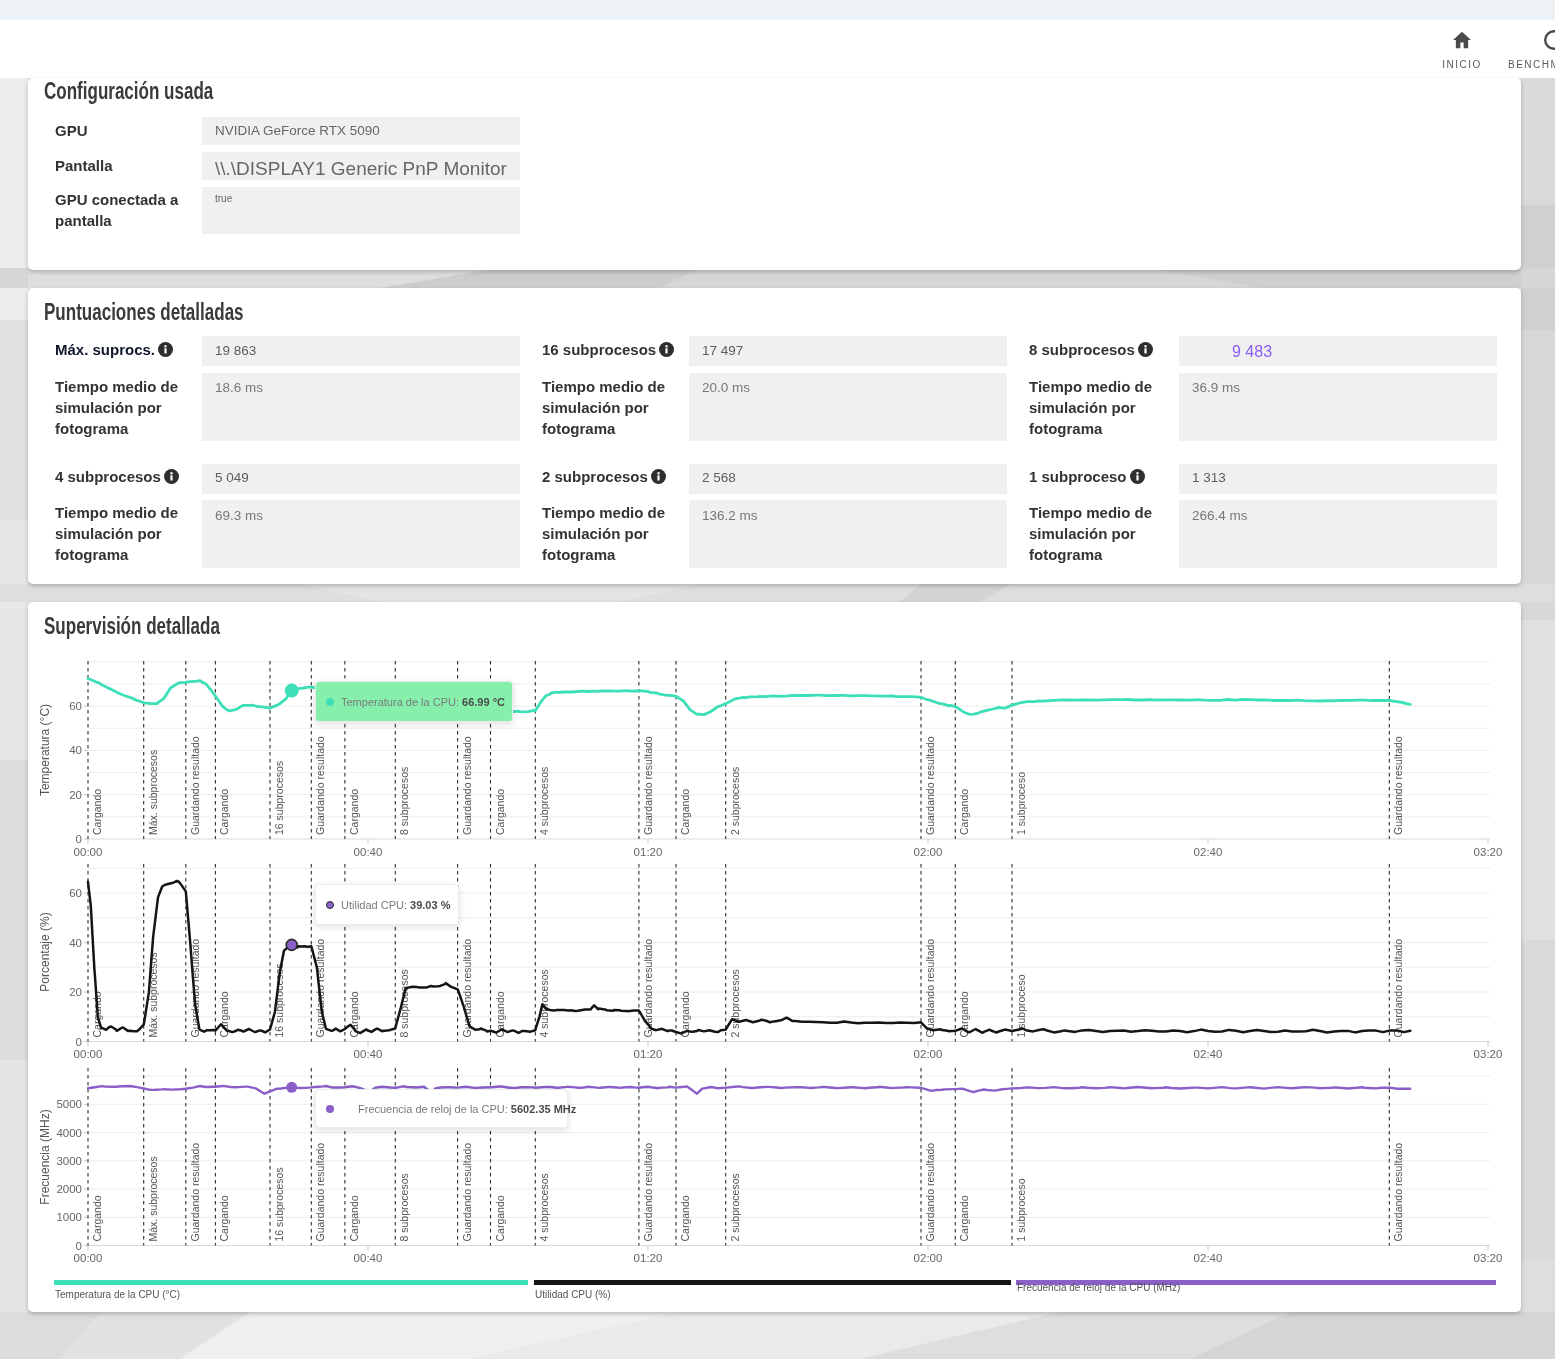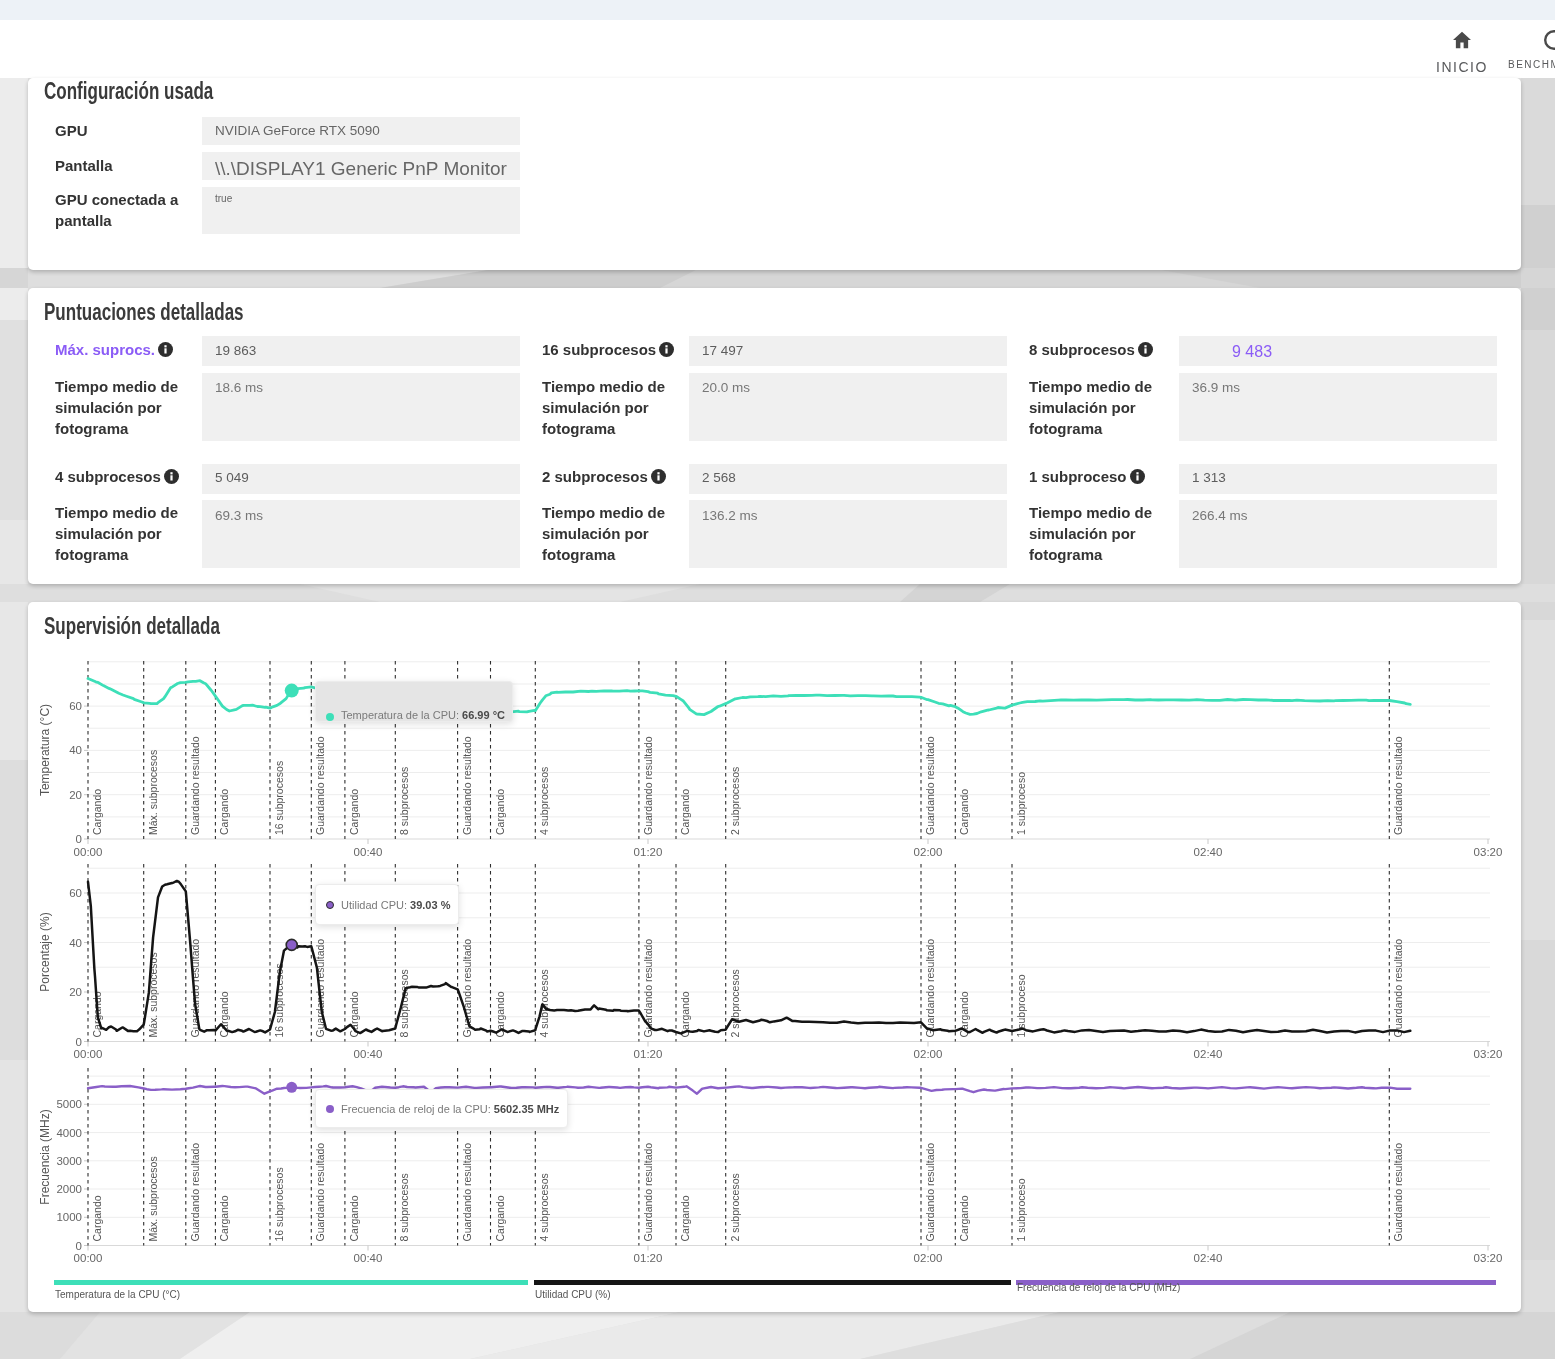--- a/index.html
+++ b/index.html
@@ -39,39 +39,39 @@
 <polygon points="1290,1312 1555,1312 1555,1359 1190,1359" fill="#d5d5d5"></polygon>
 </svg>
 <div style="position:absolute;left:0;top:0;width:1555px;height:20px;background:#edf2f7"></div>
 <div style="position:absolute;left:0;top:20px;width:1555px;height:58px;background:#fff"></div>
 <svg width="20" height="18" viewBox="0 0 24 22" style="position:absolute;left:1452px;top:31px">
     <path d="M12 1 L23 11 H19.5 V21 H14 V14 H10 V21 H4.5 V11 H1 Z" fill="#4a4a4a"></path>
   </svg>
 <svg width="20" height="20" viewBox="0 0 20 20" style="position:absolute;left:1540px;top:30px">
     <circle cx="14" cy="10" r="8.8" fill="none" stroke="#4a4a4a" stroke-width="2.4"></circle>
   </svg>
-<div style="position:absolute;left:1427px;top:59px;width:70px;text-align:center;font-size:14px;letter-spacing:1.5px;color:#58595b">INICIO</div>
+<div style="position:absolute;left:1427px;top:59px;width:70px;text-align:center;font-size:10px;letter-spacing:1.5px;color:#58595b">INICIO</div>
 <div style="position:absolute;left:1508px;top:59px;font-size:10px;letter-spacing:1.5px;color:#58595b;white-space:nowrap">BENCHMARKS</div>
 
 <div class="card" style="top:78px;height:192px">
   <h2 style="position:absolute;left:16px;top:0px">Configuración usada</h2>
   <div class="lbl" style="position:absolute;left:27px;top:44px">GPU</div>
   <div class="vbox" style="left:174px;top:39px;width:318px;height:28px"></div>
   <div style="position:absolute;left:187px;top:45px;font-size:13.5px;color:#666">NVIDIA GeForce RTX 5090</div>
   <div class="lbl" style="position:absolute;left:27px;top:79px">Pantalla</div>
   <div class="vbox" style="left:174px;top:74px;width:318px;height:28px"></div>
   <div style="position:absolute;left:187px;top:80px;font-size:19px;color:#666">\\.\DISPLAY1 Generic PnP Monitor</div>
   <div class="lbl" style="position:absolute;left:27px;top:111px;width:150px;line-height:21px">GPU conectada a pantalla</div>
   <div class="vbox" style="left:174px;top:109px;width:318px;height:47px"></div>
   <div style="position:absolute;left:187px;top:115px;font-size:10px;color:#666">true</div>
 </div>
 
 <div class="card" style="top:288px;height:296px">
   <h2 style="position:absolute;left:16px;top:11px">Puntuaciones detalladas</h2>
-<div style="position:absolute;left:27px;top:53px;width:145px;font-weight:bold;font-size:15px;color:#8b5cf6;white-space:nowrap">Máx. suprocs.<svg width="15" height="15" viewBox="0 0 15 15" style="vertical-align:-2px;margin-left:3px">
+<div style="position:absolute;left:27px;top:53px;width:145px;font-weight:bold;font-size:15px;color:#0f172a;white-space:nowrap">Máx. suprocs.<svg width="15" height="15" viewBox="0 0 15 15" style="vertical-align:-2px;margin-left:3px">
         <circle cx="7.5" cy="7.5" r="7.5" fill="#2e2e2e"></circle>
         <rect x="6.4" y="6.3" width="2.2" height="5.2" fill="#fff"></rect>
         <rect x="6.4" y="3.2" width="2.2" height="2.2" fill="#fff"></rect>
       </svg></div>
 <div style="position:absolute;left:174px;top:48.0px;width:318px;height:30px;background:#f0f0f0"></div>
 <div style="position:absolute;left:187px;top:55px;font-size:13.5px;color:#5d5d5d">19 863</div>
 <div style="position:absolute;left:27px;top:88px;width:150px;font-weight:bold;font-size:15px;line-height:21px;color:#333">Tiempo medio de simulación por fotograma</div>
 <div style="position:absolute;left:174px;top:84.5px;width:318px;height:68px;background:#f0f0f0"></div>
 <div style="position:absolute;left:187px;top:92px;font-size:13.5px;color:#777">18.6 ms</div>
 <div style="position:absolute;left:514px;top:53px;width:145px;font-weight:bold;font-size:15px;color:#333;white-space:nowrap">16 subprocesos<svg width="15" height="15" viewBox="0 0 15 15" style="vertical-align:-2px;margin-left:3px">
@@ -328,31 +328,31 @@
 <line x1="1361.3" y1="466.0" x2="1361.3" y2="643.5" stroke="#2e2e2e" stroke-width="1.1" stroke-dasharray="3.5 3.5"></line>
 <text transform="translate(1374.3 639.5) rotate(-90)" font-size="10.5" fill="#555">Guardando resultado</text>
 <text transform="translate(21 555) rotate(-90)" font-size="12" fill="#555" text-anchor="middle">Frecuencia (MHz)</text>
 <path d="M60.0 76.5 L67.7 79.8 L70.5 80.7 L75.4 83.6 L81.0 86.4 L83.1 87.3 L90.8 91.3 L95.0 93.0 L98.5 94.2 L105.5 96.6 L106.2 97.4 L113.9 100.0 L116.0 100.9 L121.6 101.4 L123.0 101.7 L129.3 101.5 L130.0 100.6 L135.6 96.6 L137.0 94.7 L142.6 85.8 L144.7 84.7 L149.6 81.5 L152.4 80.6 L157.3 80.3 L160.1 79.9 L165.0 79.3 L167.8 79.3 L172.0 78.7 L175.5 80.8 L177.6 81.7 L182.5 87.5 L183.2 88.3 L187.4 94.1 L190.9 99.0 L194.4 104.1 L198.6 107.5 L201.4 109.0 L206.3 107.8 L208.4 107.4 L214.0 103.9 L215.4 103.4 L221.7 103.3 L224.5 103.2 L229.4 104.5 L232.2 104.6 L237.1 105.4 L237.8 105.2 L242.0 106.2 L244.8 104.8 L249.0 103.4 L252.5 101.2 L258.1 96.6 L260.2 93.1 L263.7 88.6 L267.9 86.9 L270.0 86.7 L275.6 86.2 L277.0 85.6 L283.3 84.8 L291.0 87.0 L298.7 89.8 L301.5 90.5 L306.4 91.8 L312.0 93.9 L314.1 94.8 L316.9 95.2 L321.8 96.2 L326.0 96.9 L329.5 96.6 L336.5 97.7 L337.2 97.4 L344.9 97.0 L347.0 97.0 L352.6 97.0 L360.3 98.1 L361.0 97.8 L367.3 97.8 L368.0 97.1 L373.6 93.7 L375.7 92.7 L379.2 90.4 L383.4 90.0 L386.2 90.1 L391.1 89.5 L396.0 89.9 L398.8 89.7 L406.5 89.3 L410.0 89.4 L414.2 89.9 L421.9 89.3 L424.0 89.9 L429.6 90.1 L437.3 95.6 L438.0 96.5 L445.0 101.7 L448.5 104.4 L452.7 106.8 L455.5 108.0 L460.4 109.2 L462.5 109.3 L468.1 109.9 L469.5 109.9 L475.8 109.6 L480.0 110.1 L483.5 109.8 L490.5 109.1 L491.2 109.7 L498.9 109.9 L501.0 109.3 L506.6 108.4 L507.3 108.7 L512.2 101.0 L514.3 98.1 L517.8 93.8 L522.0 92.2 L523.4 90.9 L529.0 90.1 L529.7 90.3 L537.4 90.0 L543.0 90.0 L545.1 90.0 L552.8 89.1 L560.5 89.5 L564.0 89.1 L568.2 89.4 L575.9 88.9 L583.6 89.0 L585.0 89.2 L591.3 89.2 L599.0 88.7 L602.5 89.2 L606.7 89.0 L610.9 88.8 L614.4 88.9 L620.0 89.6 L622.1 90.3 L629.8 91.2 L630.5 91.9 L637.5 93.1 L641.0 93.4 L645.2 93.7 L648.0 94.3 L652.9 97.4 L655.0 98.7 L660.6 105.6 L662.0 107.7 L668.3 111.9 L669.0 112.0 L676.0 112.6 L683.0 109.5 L683.7 109.0 L690.0 104.5 L691.4 104.2 L697.7 101.6 L699.1 101.0 L706.8 97.0 L707.5 96.9 L714.5 95.5 L718.0 95.6 L722.2 94.9 L729.9 94.7 L732.0 94.4 L737.6 94.6 L745.3 93.9 L753.0 94.4 L760.0 93.9 L760.7 93.7 L768.4 93.5 L776.1 93.5 L783.8 93.4 L788.0 93.2 L791.5 93.2 L799.2 93.7 L806.9 93.5 L814.6 93.4 L816.0 93.4 L822.3 93.8 L830.0 93.6 L837.7 93.6 L844.0 93.9 L845.4 93.8 L853.1 94.1 L860.8 94.0 L865.0 94.0 L868.5 94.6 L876.2 94.6 L883.9 94.6 L891.6 95.1 L893.0 95.3 L899.3 97.7 L900.0 97.7 L907.0 100.0 L910.5 101.3 L914.7 101.8 L921.0 103.8 L922.4 103.4 L927.3 104.7 L930.1 106.2 L935.0 109.7 L937.8 111.0 L942.0 112.4 L945.5 112.1 L949.0 111.5 L953.2 109.8 L959.5 108.1 L960.9 108.0 L968.6 106.1 L970.0 105.5 L976.3 106.1 L977.0 106.1 L984.0 103.1 L991.7 101.0 L994.5 100.4 L999.4 99.7 L1007.1 99.5 L1012.0 98.9 L1014.8 99.2 L1022.5 98.7 L1030.2 98.2 L1033.0 98.0 L1037.9 98.0 L1045.6 98.2 L1053.3 98.0 L1061.0 98.0 L1068.7 98.2 L1076.4 97.9 L1084.1 97.6 L1091.8 97.6 L1096.0 97.7 L1099.5 97.5 L1107.2 98.0 L1114.9 98.0 L1122.6 97.7 L1124.0 97.9 L1130.3 98.0 L1138.0 97.9 L1145.7 97.8 L1153.4 98.0 L1161.1 98.2 L1166.0 97.8 L1168.8 97.7 L1176.5 98.1 L1184.2 98.3 L1191.9 98.3 L1199.6 97.5 L1207.3 98.1 L1215.0 97.5 L1222.7 97.7 L1230.4 98.0 L1238.1 97.8 L1245.8 98.5 L1253.5 98.5 L1261.2 98.3 L1264.0 98.7 L1268.9 98.1 L1276.6 98.7 L1284.3 98.8 L1292.0 99.0 L1299.7 98.6 L1306.0 98.8 L1307.4 98.7 L1315.1 98.5 L1322.8 98.3 L1330.5 98.1 L1338.2 98.2 L1341.0 98.6 L1345.9 98.3 L1353.6 98.5 L1361.3 98.5 L1369.0 99.7 L1376.7 101.0 L1378.1 101.7 L1382.3 102.3" fill="none" stroke="#3ddfb8" stroke-width="2.8" stroke-linejoin="round" stroke-linecap="round"></path>
 <path d="M60.0 279.8 L62.8 303.8 L66.3 365.8 L67.0 374.5 L69.8 415.1 L73.3 426.4 L74.0 425.9 L78.2 427.8 L81.0 425.2 L83.1 424.5 L88.0 427.5 L88.7 428.8 L94.3 425.5 L95.0 425.5 L99.9 428.9 L102.0 428.8 L105.5 429.3 L109.0 429.2 L111.1 427.6 L115.7 422.6 L116.0 421.1 L120.9 390.4 L123.0 362.3 L125.1 335.4 L130.0 295.4 L134.2 284.5 L137.0 282.8 L139.1 282.3 L144.0 281.0 L144.7 281.0 L148.9 278.9 L151.0 279.9 L153.1 282.6 L157.8 289.4 L158.0 291.6 L162.2 340.3 L165.0 376.3 L167.1 402.0 L171.3 426.9 L172.0 427.8 L176.2 429.7 L179.0 428.2 L181.1 428.2 L186.0 427.9 L187.4 428.6 L193.0 422.2 L198.6 428.5 L200.0 428.7 L204.2 430.1 L207.0 429.3 L209.8 427.8 L214.0 428.8 L215.4 429.6 L221.0 427.0 L226.6 430.0 L228.0 429.8 L232.2 428.4 L235.0 429.3 L237.1 430.4 L242.0 427.5 L246.9 410.0 L249.0 392.9 L251.8 370.3 L256.0 348.6 L260.2 344.9 L263.0 343.4 L263.7 343.0 L269.3 345.5 L270.0 344.3 L274.2 344.4 L277.0 344.3 L279.1 344.9 L283.3 344.2 L284.0 346.8 L288.9 365.6 L291.0 384.9 L293.8 409.8 L298.0 426.8 L302.9 428.7 L305.0 428.4 L307.8 426.6 L312.0 429.3 L312.7 429.2 L316.9 427.0 L319.0 425.1 L322.5 422.7 L326.0 426.8 L327.4 429.1 L332.3 431.1 L333.0 430.6 L337.9 427.5 L340.0 428.5 L343.5 429.9 L347.0 427.6 L349.1 426.5 L354.0 429.2 L354.7 429.0 L361.0 428.2 L367.3 426.5 L368.0 423.4 L372.9 405.4 L375.0 396.9 L377.8 386.1 L382.0 385.2 L384.1 384.7 L389.0 384.9 L391.1 385.6 L396.0 385.5 L398.1 385.6 L403.0 384.0 L405.1 384.5 L410.0 384.3 L412.1 383.9 L417.0 382.1 L417.7 381.1 L423.3 385.0 L424.0 385.1 L429.6 387.3 L431.0 390.8 L435.9 405.2 L438.0 412.5 L441.5 424.4 L445.0 426.3 L447.1 427.7 L452.0 427.2 L452.7 426.5 L458.3 428.7 L459.0 429.6 L462.5 428.7 L466.0 429.8 L468.1 430.7 L473.0 427.7 L473.7 427.4 L479.3 429.9 L480.0 429.9 L484.9 428.4 L487.0 429.2 L490.5 430.9 L494.0 429.1 L496.1 429.0 L501.0 429.4 L501.7 429.9 L507.3 428.2 L508.0 425.5 L511.5 414.6 L514.3 402.4 L515.0 402.7 L517.8 406.7 L522.0 408.0 L526.2 408.4 L529.0 408.0 L533.2 408.0 L536.0 407.9 L540.2 408.4 L543.0 408.2 L547.2 409.0 L550.0 408.7 L554.2 407.9 L557.0 407.4 L562.6 407.4 L564.0 405.7 L566.1 403.4 L570.3 407.2 L571.0 406.6 L578.0 407.7 L578.7 408.3 L585.0 408.7 L585.7 408.1 L592.0 408.3 L592.7 408.7 L599.0 409.0 L599.7 409.2 L606.0 408.6 L610.9 408.6 L613.0 412.0 L617.2 419.3 L620.0 422.2 L622.8 426.3 L627.0 428.0 L628.4 428.1 L634.0 426.8 L639.6 429.2 L641.0 428.6 L643.8 428.5 L648.0 430.0 L653.6 431.6 L655.0 430.6 L659.2 428.9 L662.0 429.5 L664.8 429.8 L669.0 429.1 L670.4 428.0 L676.0 429.4 L681.6 428.2 L683.0 428.8 L687.2 429.8 L690.0 430.1 L692.8 428.3 L697.0 427.8 L697.7 427.5 L704.0 417.3 L711.0 419.7 L718.0 418.0 L725.0 420.3 L732.0 418.5 L733.4 417.7 L739.0 419.0 L741.8 420.3 L746.0 419.4 L750.2 418.7 L753.0 418.3 L758.6 415.7 L760.0 416.4 L764.2 418.9 L767.0 419.0 L774.0 419.8 L781.0 419.8 L788.0 419.9 L795.0 420.3 L802.0 420.8 L809.0 420.7 L816.0 419.4 L823.0 420.6 L830.0 421.3 L837.0 420.7 L844.0 420.7 L851.0 420.6 L858.0 421.1 L865.0 421.1 L872.0 420.5 L879.0 420.8 L886.0 421.1 L893.0 420.3 L899.3 426.9 L900.0 426.8 L905.6 428.4 L907.0 427.9 L912.6 427.3 L914.0 428.1 L919.6 428.8 L921.0 429.2 L927.3 428.7 L928.0 428.6 L933.6 426.5 L935.0 427.1 L940.6 430.3 L942.0 430.0 L947.6 427.0 L949.0 427.8 L954.6 430.8 L956.0 429.9 L961.6 427.7 L963.0 428.5 L968.6 430.6 L970.0 429.8 L975.6 428.0 L977.0 427.6 L984.0 429.0 L991.0 427.5 L994.5 426.5 L998.0 428.2 L1005.0 429.4 L1012.0 427.7 L1015.5 427.2 L1019.0 428.5 L1026.0 430.4 L1033.0 429.2 L1036.5 428.4 L1040.0 429.0 L1047.0 429.9 L1054.0 428.4 L1061.0 428.0 L1068.0 428.9 L1075.0 429.9 L1082.0 428.9 L1089.0 428.7 L1096.0 428.5 L1103.0 429.7 L1110.0 429.1 L1117.0 428.2 L1124.0 428.7 L1131.0 429.6 L1138.0 429.4 L1145.0 428.5 L1152.0 429.0 L1159.0 430.2 L1166.0 429.1 L1173.0 427.6 L1180.0 429.0 L1187.0 429.7 L1194.0 429.5 L1201.0 427.9 L1208.0 428.8 L1215.0 430.2 L1222.0 428.9 L1229.0 427.9 L1236.0 429.0 L1243.0 430.0 L1250.0 429.7 L1257.0 428.5 L1264.0 429.4 L1271.0 429.5 L1278.0 429.3 L1285.0 427.8 L1292.0 429.1 L1299.0 430.4 L1306.0 429.5 L1313.0 429.1 L1320.0 428.9 L1327.0 430.4 L1334.0 429.0 L1341.0 428.6 L1348.0 428.6 L1355.0 430.1 L1361.3 428.6 L1362.0 428.5 L1369.0 428.4 L1376.0 430.1 L1382.3 428.8" fill="none" stroke="#151515" stroke-width="2.5" stroke-linejoin="round" stroke-linecap="round"></path>
 <path d="M60.0 486.2 L68.4 485.0 L74.0 484.1 L76.8 484.5 L85.2 484.8 L88.0 484.8 L93.6 484.3 L102.0 484.0 L110.4 485.4 L116.0 486.5 L118.8 487.2 L123.0 487.9 L127.2 487.8 L133.5 487.4 L135.6 487.2 L144.0 487.6 L152.4 487.2 L157.8 486.8 L160.8 486.2 L165.0 485.6 L169.2 484.6 L172.0 484.0 L177.6 485.0 L179.0 485.0 L186.0 484.7 L187.4 484.8 L194.4 484.0 L196.5 484.1 L202.8 485.0 L207.0 485.2 L211.2 485.1 L217.5 484.6 L219.6 484.6 L228.0 486.4 L236.4 491.7 L242.0 489.3 L244.8 488.3 L249.0 486.7 L253.2 486.5 L256.0 486.0 L261.6 485.6 L263.7 485.4 L270.0 485.9 L272.1 486.0 L278.4 485.9 L283.3 485.4 L286.8 485.0 L291.0 484.7 L295.2 484.4 L298.0 484.0 L303.6 485.3 L305.0 485.5 L312.0 485.5 L316.9 485.2 L320.4 484.8 L324.6 484.3 L328.8 485.1 L333.0 486.3 L337.2 488.2 L341.4 490.1 L345.6 487.0 L347.0 485.8 L354.0 484.8 L362.4 485.5 L367.3 485.7 L370.8 485.2 L375.0 484.3 L379.2 485.0 L385.5 485.2 L387.6 485.5 L396.0 484.7 L403.0 490.2 L404.4 489.2 L407.9 486.1 L412.8 485.5 L417.0 485.2 L421.2 485.2 L429.6 485.6 L438.0 484.7 L446.4 485.9 L448.5 485.9 L454.8 485.5 L462.5 485.3 L463.2 485.3 L471.6 484.5 L473.0 484.5 L480.0 485.5 L483.5 486.0 L488.4 485.7 L494.0 485.2 L496.8 485.2 L505.2 485.4 L507.3 485.8 L513.6 485.3 L518.5 484.9 L522.0 485.0 L529.0 485.8 L530.4 485.8 L538.8 484.9 L539.5 484.7 L547.2 485.4 L550.0 485.8 L555.6 485.5 L560.5 484.8 L564.0 485.1 L571.0 485.9 L572.4 485.8 L580.8 485.0 L581.5 485.0 L589.2 485.5 L592.0 485.9 L597.6 485.3 L602.5 485.0 L606.0 485.4 L610.9 485.8 L614.4 485.3 L620.0 484.7 L622.8 485.2 L630.5 486.3 L631.2 485.8 L639.6 485.4 L641.0 484.8 L648.0 485.6 L656.4 484.8 L658.5 484.3 L664.8 488.6 L669.0 491.7 L673.2 487.6 L674.6 486.6 L681.6 485.2 L683.0 485.0 L690.0 486.2 L697.7 485.6 L698.4 485.6 L706.8 484.7 L711.0 484.4 L715.2 485.1 L723.6 486.0 L725.0 486.0 L732.0 485.3 L739.0 484.9 L740.4 484.9 L748.8 485.5 L753.0 486.0 L757.2 485.6 L765.6 485.3 L767.0 485.2 L774.0 485.3 L781.0 485.9 L782.4 486.0 L790.8 485.4 L795.0 484.9 L799.2 485.3 L807.6 486.0 L809.0 486.1 L816.0 485.7 L823.0 485.2 L824.4 485.2 L832.8 485.9 L837.0 486.2 L841.2 485.7 L849.6 485.3 L851.0 484.8 L858.0 485.5 L865.0 486.1 L866.4 485.9 L874.8 485.5 L879.0 485.2 L883.2 485.4 L891.6 485.7 L893.0 485.8 L900.0 487.9 L903.5 488.9 L908.4 488.0 L914.0 487.8 L916.8 487.4 L925.2 487.1 L927.3 487.1 L933.6 486.6 L935.0 486.8 L942.0 489.2 L945.5 490.2 L950.4 488.6 L956.0 487.5 L958.8 488.0 L966.5 488.6 L967.2 488.6 L975.6 487.0 L977.0 487.1 L984.0 486.4 L992.4 486.1 L998.0 485.5 L1000.8 485.4 L1009.2 486.1 L1012.0 486.1 L1017.6 485.9 L1026.0 485.1 L1034.4 486.1 L1040.0 486.2 L1042.8 486.2 L1051.2 485.7 L1054.0 485.2 L1059.6 485.8 L1068.0 486.2 L1076.4 485.9 L1082.0 485.3 L1084.8 485.4 L1093.2 486.0 L1096.0 486.4 L1101.6 485.8 L1110.0 485.0 L1118.4 485.7 L1124.0 486.3 L1126.8 486.1 L1135.2 485.8 L1138.0 485.3 L1143.6 486.0 L1152.0 486.5 L1160.4 486.0 L1166.0 485.6 L1168.8 485.6 L1177.2 486.1 L1180.0 486.4 L1185.6 485.9 L1194.0 485.1 L1202.4 486.1 L1208.0 486.4 L1210.8 486.1 L1219.2 485.4 L1222.0 485.2 L1227.6 485.8 L1236.0 486.6 L1244.4 485.6 L1250.0 485.2 L1252.8 485.4 L1261.2 486.1 L1264.0 486.3 L1269.6 485.8 L1278.0 485.1 L1286.4 485.6 L1292.0 486.3 L1294.8 486.1 L1303.2 485.7 L1306.0 485.4 L1311.6 485.8 L1320.0 486.5 L1328.4 485.8 L1334.0 485.2 L1336.8 485.7 L1345.2 486.2 L1348.0 486.4 L1353.6 485.8 L1361.3 485.8 L1362.0 485.6 L1369.0 486.7 L1370.4 486.7 L1378.8 486.6 L1382.3 486.8" fill="none" stroke="#8a5fc8" stroke-width="2.4" stroke-linejoin="round" stroke-linecap="round"></path>
 <circle cx="263.7" cy="88.6" r="7" fill="#3ddfb8"></circle>
 <circle cx="263.7" cy="342.9" r="5.5" fill="#8a5fc8" stroke="#2b2b2b" stroke-width="1.6"></circle>
 <circle cx="263.7" cy="485.3" r="5.5" fill="#8a5fc8"></circle>
 </svg>
-<div style="position:absolute;left:287px;top:79px;width:198px;height:41px;background:#e5e5e5;border:1px solid #ececec;border-radius:4px;box-shadow:0 2px 7px rgba(0,0,0,0.13);display:flex;align-items:flex-end;padding:0 0 0 10px;box-sizing:border-box">
+<div style="position:absolute;left:287px;top:79px;width:198px;height:41px;background:#86efac;border:1px solid #ececec;border-radius:4px;box-shadow:0 2px 7px rgba(0,0,0,0.13);display:flex;align-items:center;padding:0 0 0 10px;box-sizing:border-box">
       <span style="width:8px;height:8px;border-radius:50%;background:#3ddfb8;flex:none"></span>
       <span style="margin-left:7px;font-size:11px;color:#7a7a7a;white-space:nowrap">Temperatura de la CPU:&nbsp;<b style="color:#4a4a4a">66.99 °C</b></span>
     </div>
 <div style="position:absolute;left:287px;top:282px;width:144px;height:41px;background:#fff;border:1px solid #ececec;border-radius:4px;box-shadow:0 2px 7px rgba(0,0,0,0.13);display:flex;align-items:center;padding:0 0 0 10px;box-sizing:border-box">
       <span style="width:8px;height:8px;border-radius:50%;background:#8a5fc8;border:1.6px solid #2b2b2b;flex:none"></span>
       <span style="margin-left:7px;font-size:11px;color:#7a7a7a;white-space:nowrap">Utilidad CPU:&nbsp;<b style="color:#4a4a4a">39.03 %</b></span>
     </div>
 <div style="position:absolute;left:287px;top:487px;width:253px;height:39px;background:#fff;border:1px solid #ececec;border-radius:4px;box-shadow:0 2px 7px rgba(0,0,0,0.13);display:flex;align-items:center;padding:0 0 0 10px;box-sizing:border-box">
       <span style="width:8px;height:8px;border-radius:50%;background:#8a5fc8;flex:none"></span>
-      <span style="margin-left:7px;font-size:11px;color:#7a7a7a;white-space:nowrap">Frecuencia de reloj de la CPU:&nbsp;<b style="color:#4a4a4a">5602.35 MHz</b></span>
+      <span style="margin-left:24px;font-size:11px;color:#7a7a7a;white-space:nowrap">Frecuencia de reloj de la CPU:&nbsp;<b style="color:#4a4a4a">5602.35 MHz</b></span>
     </div>
 <div style="position:absolute;left:26px;top:678px;width:474px;height:5px;background:#3ddfb8"></div>
 <div style="position:absolute;left:27px;top:687px;font-size:10px;color:#555">Temperatura de la CPU (°C)</div>
 <div style="position:absolute;left:506px;top:678px;width:477px;height:5px;background:#151515"></div>
 <div style="position:absolute;left:507px;top:687px;font-size:10px;color:#555">Utilidad CPU (%)</div>
 <div style="position:absolute;left:988px;top:678px;width:480px;height:5px;background:#8a5fc8"></div>
 <div style="position:absolute;left:989px;top:680px;font-size:10px;color:#555">Frecuencia de reloj de la CPU (MHz)</div>
 </div>
 
 </body></html>

